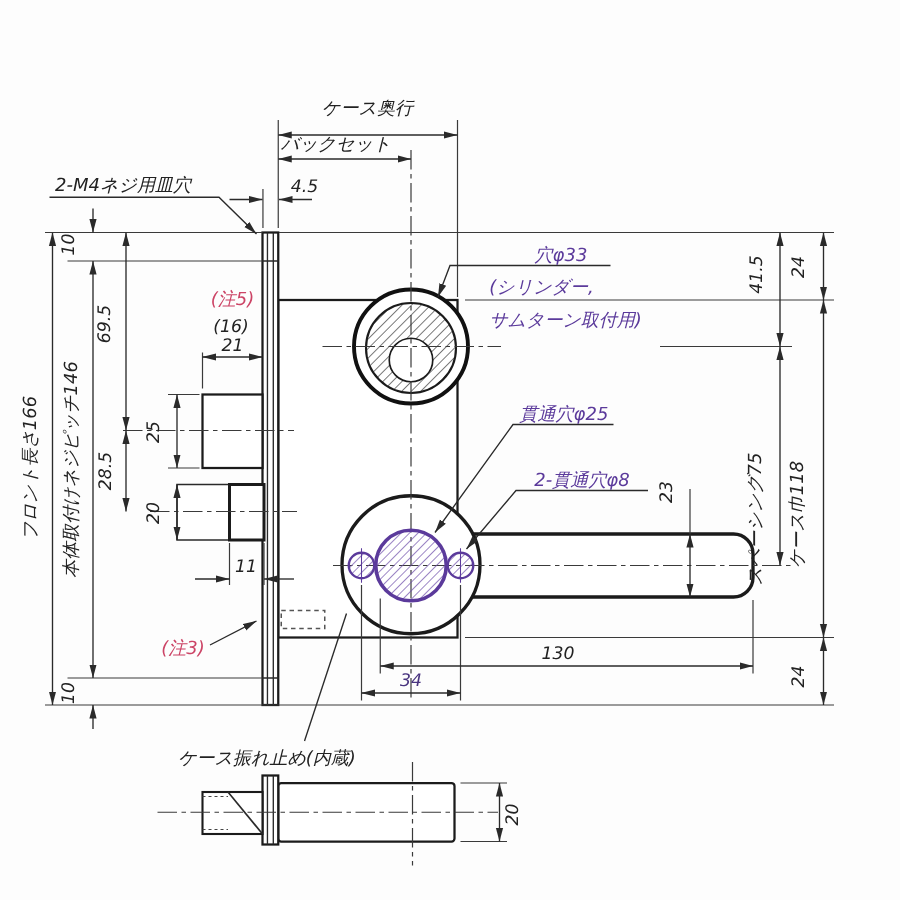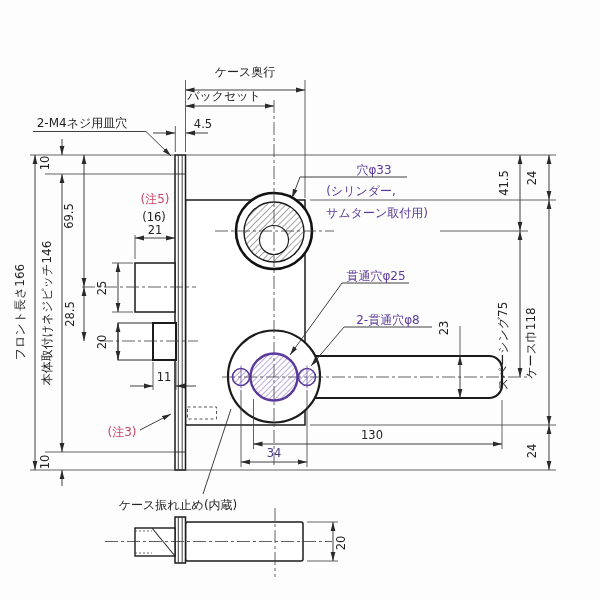--- a/index.html
+++ b/index.html
@@ -1,17 +1,17 @@
 <!DOCTYPE html>
 <html><head>
 <meta charset="utf-8">
 <style>
   html,body{margin:0;padding:0;background:#ffffff;}
   #stage{position:relative;width:600px;height:600px;background:#fdfdfd;overflow:hidden;
-         font-family:"DejaVu Sans","Liberation Sans",sans-serif;}
+         font-family:"DejaVu Sans","Liberation Sans",sans-serif;font-style:italic;}
   svg{display:block}
   .ol{fill:#ffffff;stroke:#1b1b1b;stroke-width:2.2;}
   .ol1{fill:#ffffff;stroke:#1b1b1b;stroke-width:1.5;}
   .olt{fill:#ffffff;stroke:#2a2a2a;stroke-width:1;}
   .dl{fill:none;stroke:#2a2a2a;stroke-width:0.9;}
   .xl{fill:none;stroke:#3a3a3a;stroke-width:0.8;}
   .cl{fill:none;stroke:#3a3a3a;stroke-width:0.8;stroke-dasharray:13 3 3 3;}
   .pu{stroke:#5b3a9b;}
   .t{font-size:11.5px;fill:#222;}
   .tj{font-size:12px;fill:#222;}

